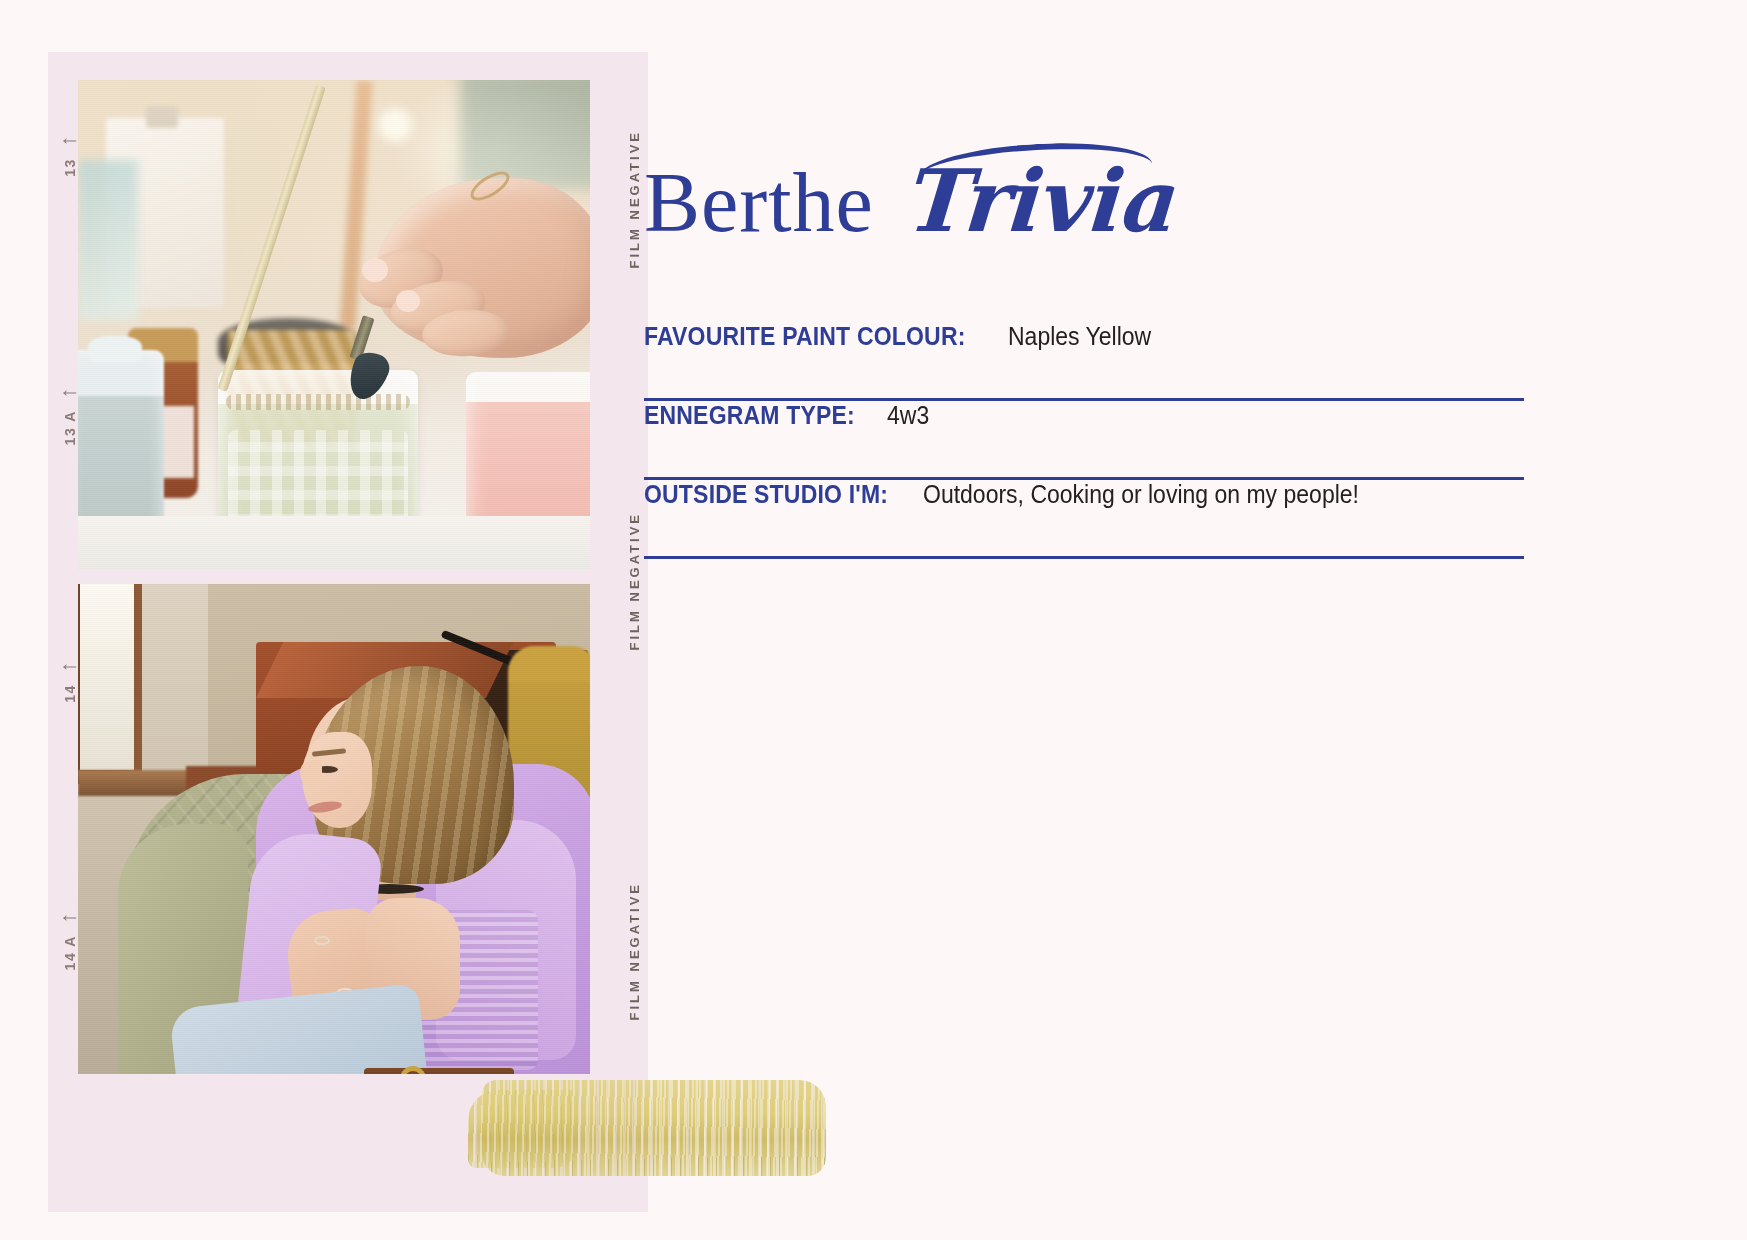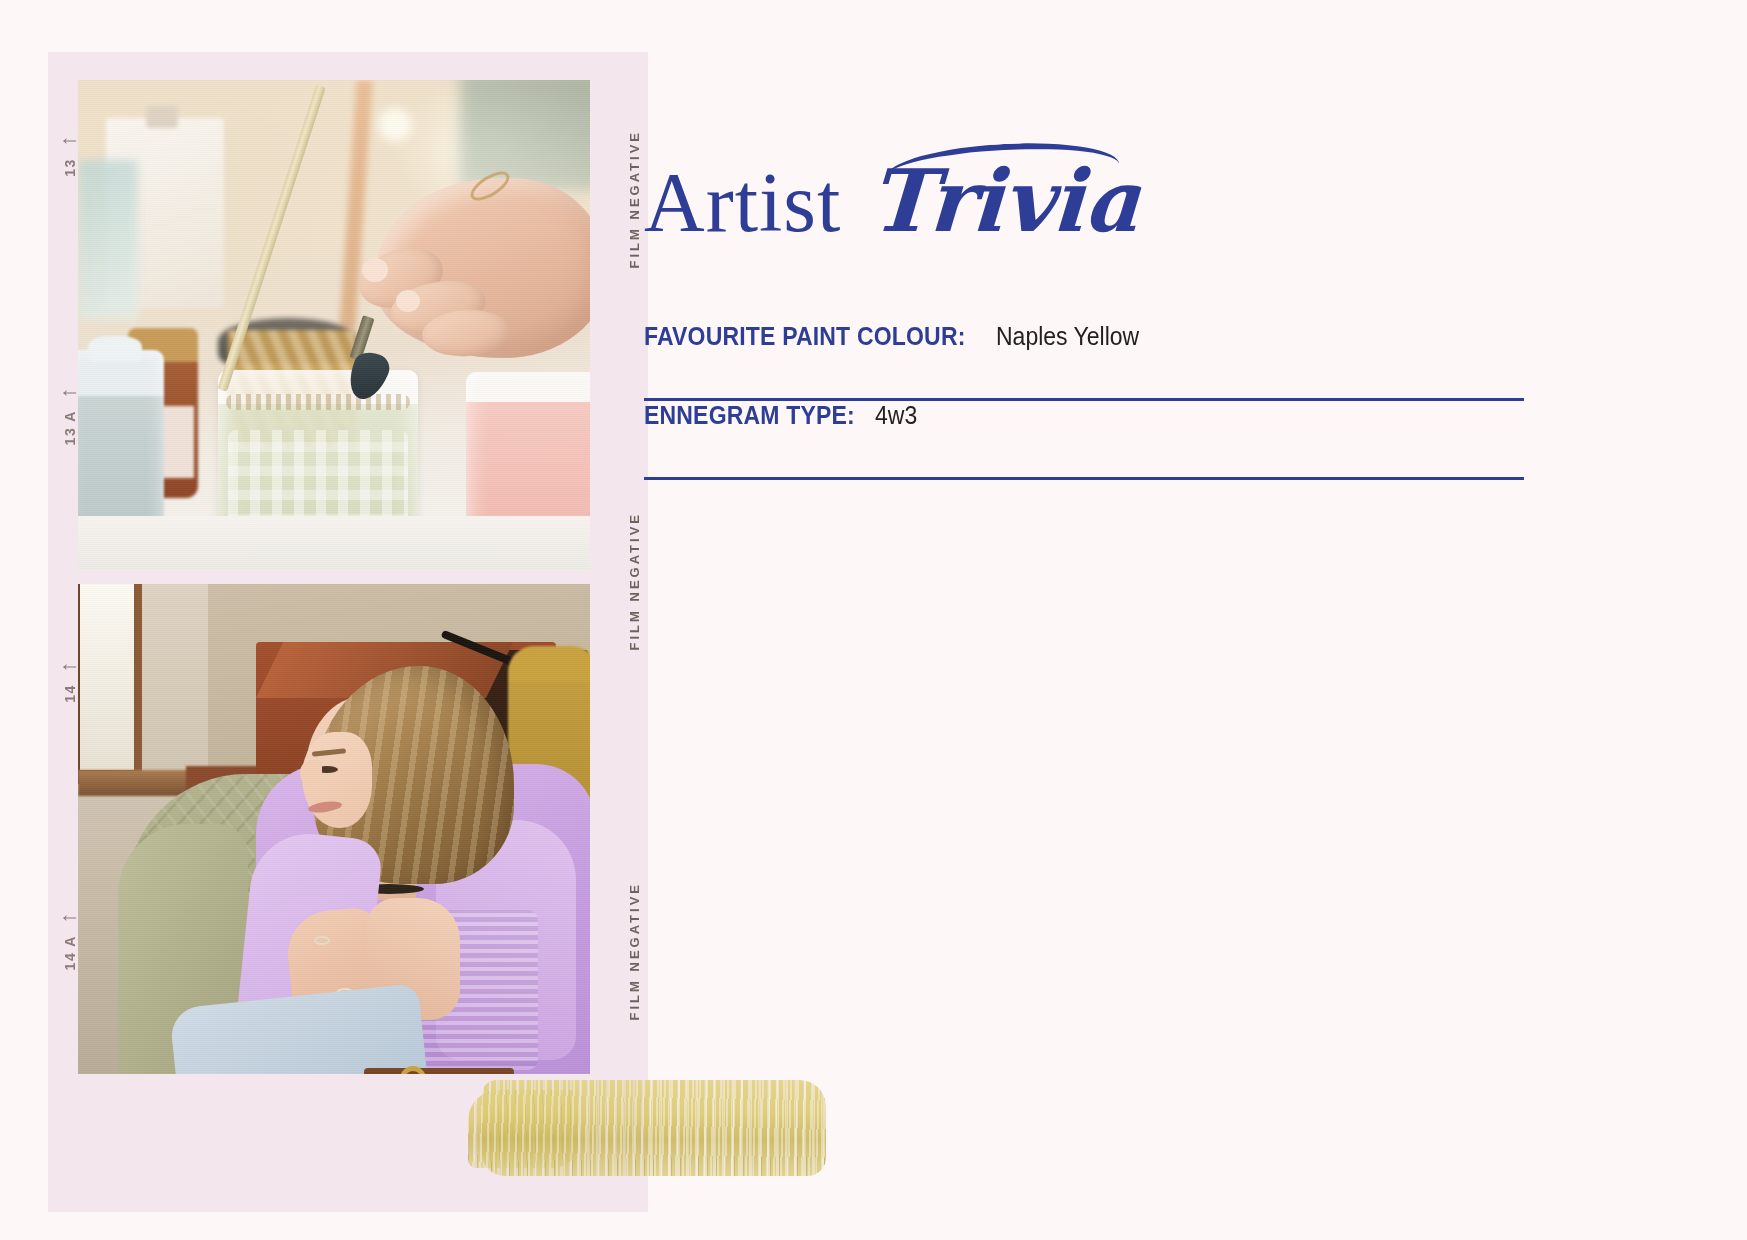--- a/index.html
+++ b/index.html
@@ -478,21 +478,21 @@
     left:0px; top:322px;
     width:880px;
   }
   .row{
     position:relative;
     padding:0 0 0 0;
   }
   .row .line{
     display:flex;
     align-items:baseline;
-    gap:2px;
+    gap:14px;
     height:76px;
   }
   .row .lbl{
     font-family:"Liberation Sans", sans-serif;
     font-weight:700;
     font-size:25px;
     letter-spacing:.2px;
     color:#2e3d96;
     white-space:nowrap;
     transform:scaleX(.92);
@@ -618,21 +618,21 @@
     <div class="filmneg fn2">FILM NEGATIVE</div>
     <div class="filmneg fn3">FILM NEGATIVE</div>
   </div>
 
   <div class="paintstroke tail"></div>
   <div class="paintstroke"></div>
 
   <div class="content">
 
     <div class="title">
-      <span class="word1">Artist</span><span class="word2">Trivia</span>
+      <span class="word1">Berthe</span><span class="word2">Trivia</span>
     </div>
 
     <div class="rows">
 
       <div class="row">
         <div class="line">
           <span class="lbl">FAVOURITE PAINT COLOUR:</span>
           <span class="val">Naples Yellow</span>
         </div>
         <div class="rule"></div>
@@ -643,17 +643,24 @@
         <div class="line">
           <span class="lbl">ENNEGRAM TYPE:</span>
           <span class="val">4w3</span>
         </div>
         <div class="rule"></div>
       </div>
 
 
 
 
+      <div class="row">
+        <div class="line">
+          <span class="lbl">OUTSIDE STUDIO I'M:</span>
+          <span class="val">Outdoors, Cooking or loving on my people!</span>
+        </div>
+        <div class="rule"></div>
+      </div>
 
     </div>
   </div>
 
 </div>
 
 </body></html>

